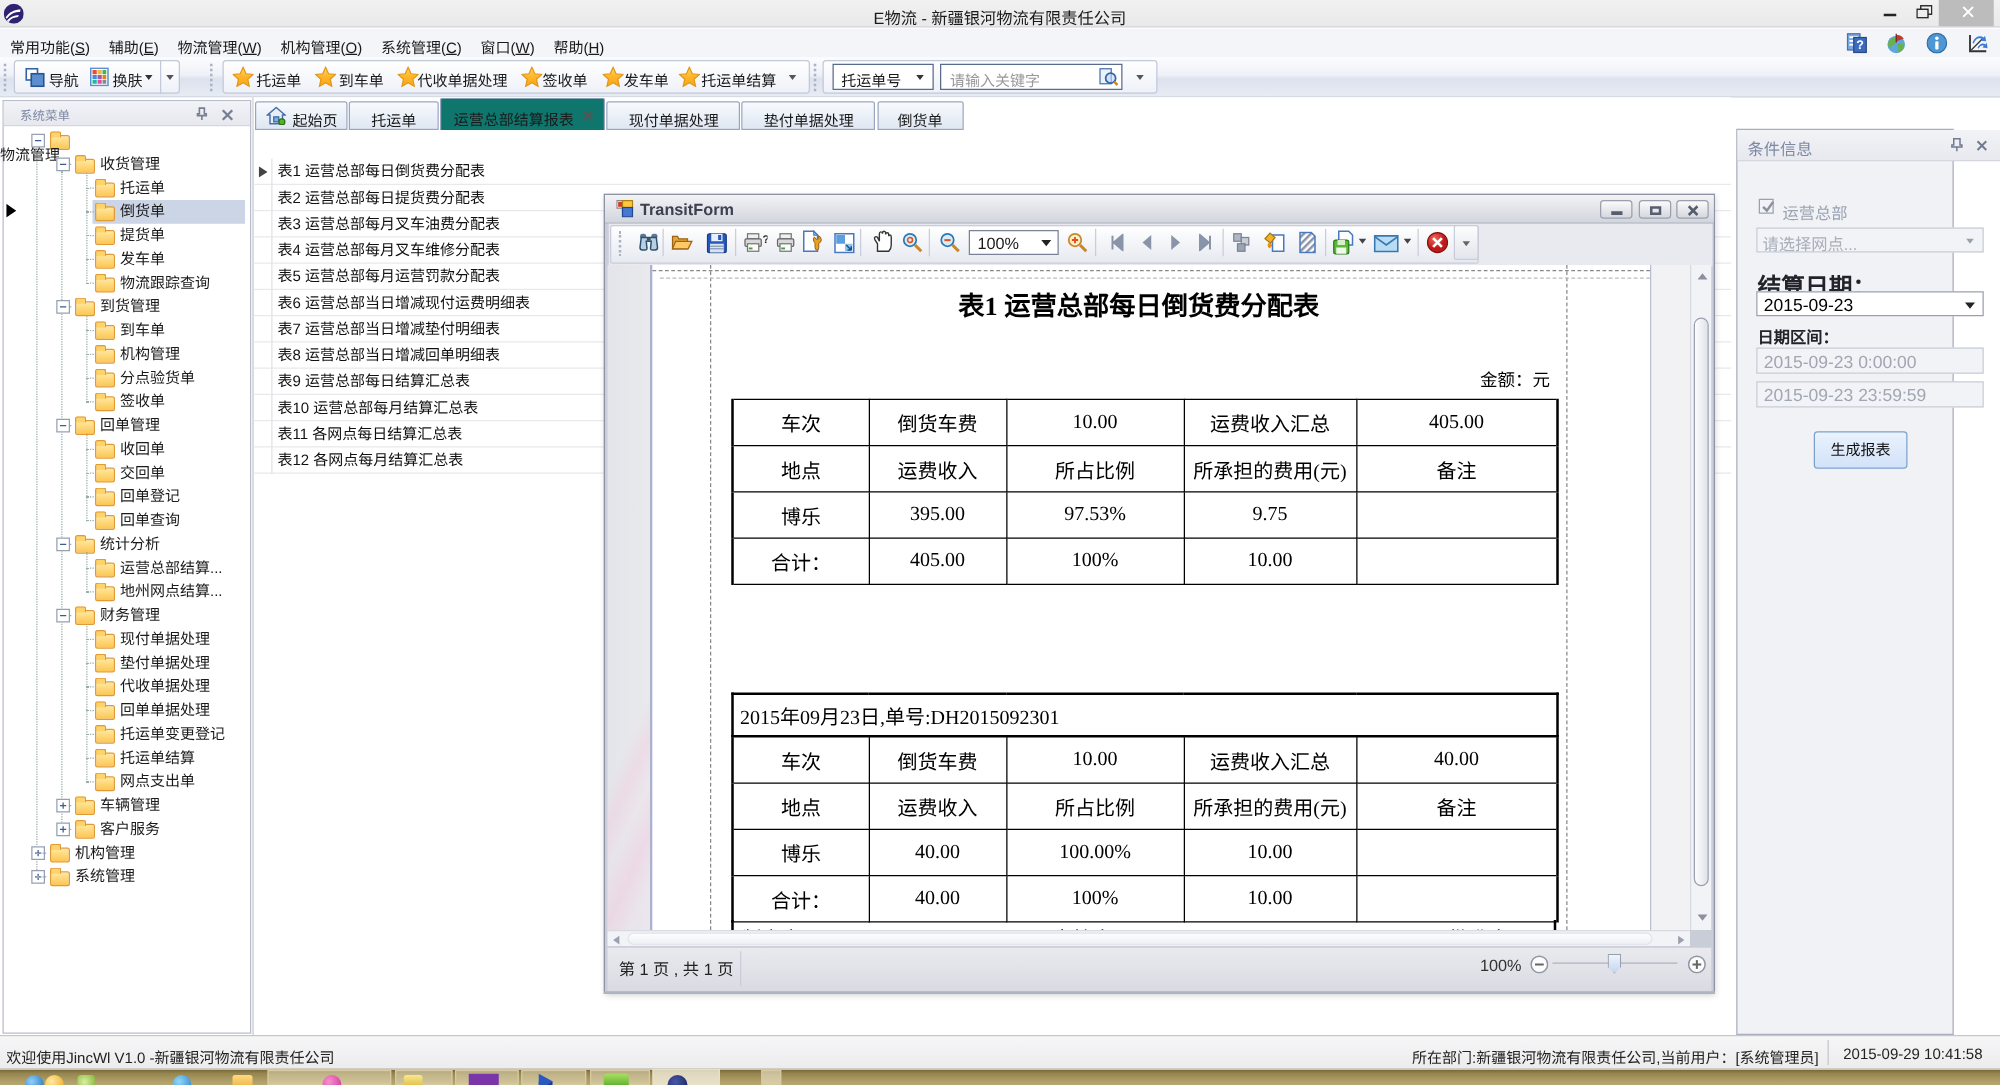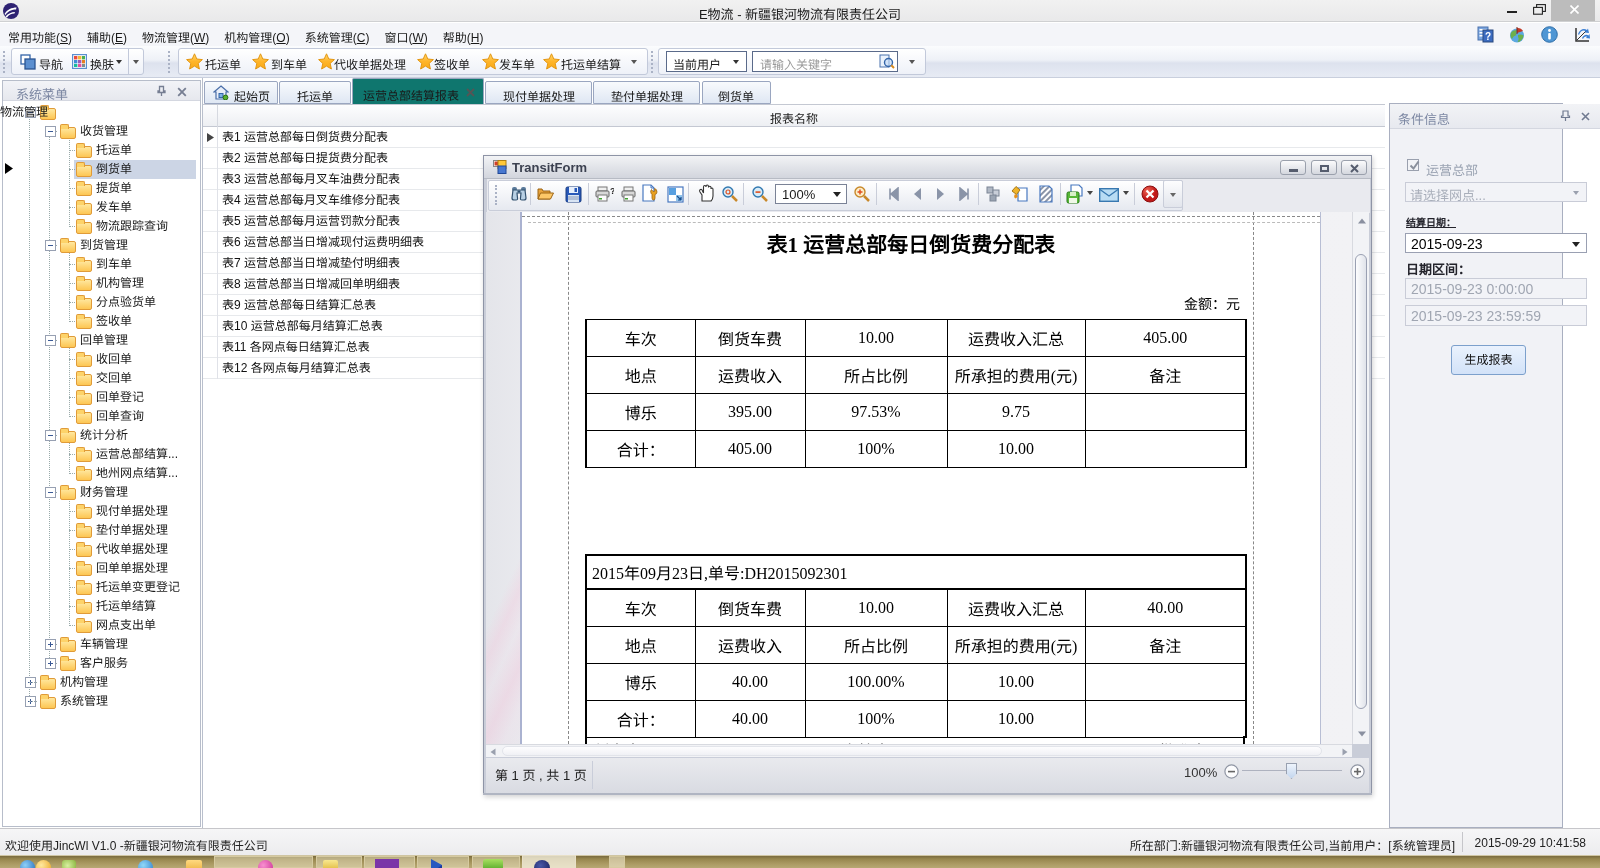--- a/index.html
+++ b/index.html
@@ -126,58 +126,58 @@
     </svg>
   <div class="abs" style="left:499px;top:9px;">发车单</div>
   <svg class="abs" style="left:543px;top:7px" width="17" height="17" viewBox="0 0 17 17">
       <path d="M8.5 0.8 L10.8 6 L16.4 6.6 L12.2 10.4 L13.4 16 L8.5 13.1 L3.6 16 L4.8 10.4 L0.6 6.6 L6.2 6 Z" fill="url(#sg)" stroke="#e39714" stroke-width="1"></path>
     </svg>
   <div class="abs" style="left:561px;top:9px;">托运单结算</div>
   <div class="abs" style="left:631px;top:14px;width:0;height:0;border:3.5px solid transparent;border-top:4px solid #555;"></div>
   <div class="abs" style="left:651px;top:5px;width:3px;height:22px;border-left:2px dotted #aab2c5;"></div>
   <div class="abs" style="left:658px;top:2px;width:268px;height:27px;background:linear-gradient(#ffffff,#eef1f8);border:1px solid #c2c9da;border-radius:3px;"></div>
   <div class="abs" style="left:666px;top:5px;width:81px;height:21px;background:#fff;border:1px solid #5a6a8a;">
-    <div class="abs" style="left:6px;top:3px;">当前用户</div>
+    <div class="abs" style="left:6px;top:3px;">托运单号</div>
     <div class="abs" style="left:66px;top:8px;width:0;height:0;border:3.5px solid transparent;border-top:4px solid #333;"></div>
   </div>
   <div class="abs" style="left:752px;top:5px;width:146px;height:21px;background:#fff;border:1px solid #5a6a8a;">
     <div class="abs" style="left:7px;top:3px;color:#999;">请输入关键字</div>
     <svg class="abs" style="left:126px;top:2px" width="16" height="16" viewBox="0 0 16 16">
       <rect x="1" y="1" width="9" height="12" fill="#eaf2fc" stroke="#4a72ad"></rect>
       <circle cx="9.5" cy="8.5" r="4" fill="rgba(190,215,245,0.6)" stroke="#3465a8" stroke-width="1.4"></circle>
       <path d="M12.3 11.3 L15 14" stroke="#d88a1e" stroke-width="2"></path>
     </svg>
   </div>
   <div class="abs" style="left:909px;top:14px;width:0;height:0;border:3.5px solid transparent;border-top:4px solid #555;"></div>
 </div>
 
 <div class="abs" style="left:0;top:78px;width:203px;height:750px;background:#fff;border-right:1px solid #b9bfcc;">
   <div class="abs" style="left:2px;top:2px;width:199px;height:747px;border:1px solid #b7bdca;"></div>
   <div class="abs" style="left:3px;top:3px;width:197px;height:20px;background:linear-gradient(#f2f3f7,#e6e8ee);border-bottom:1px solid #d4d7e0;">
-    <div class="abs" style="left:13px;top:3px;font-size:13px;color:#7d88a3;">系统菜单</div>
+    <div class="abs" style="left:13px;top:3px;font-size:10px;color:#7d88a3;">系统菜单</div>
     <svg class="abs" style="left:153px;top:4px" width="11" height="12" viewBox="0 0 11 12">
         <path d="M3.5 1.5 L7.5 1.5 L7.5 6 L9 6 L9 7.5 L2 7.5 L2 6 L3.5 6 Z M5.5 7.5 L5.5 11" stroke="#767e92" stroke-width="1.3" fill="none"></path>
       </svg>
     <svg class="abs" style="left:174px;top:6px" width="10" height="10" viewBox="0 0 10 10">
         <path d="M1.2 1.2 L8.8 8.8 M8.8 1.2 L1.2 8.8" stroke="#767e92" stroke-width="1.8"></path>
       </svg>
   </div>
   <div class="abs" id="tree" style="left:0;top:25px;width:202px;height:724px;overflow:hidden;">
 <div class="dotv" style="left:29px;top:14px;height:585px;"></div>
 <div class="dotv" style="left:49px;top:33px;height:528px;"></div>
 <div class="dotv" style="left:69px;top:33px;height:91px;"></div>
 <div class="dotv" style="left:69px;top:147px;height:72px;"></div>
 <div class="dotv" style="left:69px;top:242px;height:72px;"></div>
 <div class="dotv" style="left:69px;top:337px;height:34px;"></div>
 <div class="dotv" style="left:69px;top:394px;height:129px;"></div>
 <div class="ebox" style="left:25px;top:4px;">
         <i></i>
       </div>
 <div class="tree-folder" style="left:40px;top:5px;"></div>
-<div class="trow" style="top:0px;">物流管理</div>
+<div class="trow" style="top:12px;">物流管理</div>
 <div class="doth" style="left:49px;top:28px;width:8px;"></div>
 <div class="ebox" style="left:45px;top:23px;">
         <i></i>
       </div>
 <div class="tree-folder" style="left:60px;top:24px;"></div>
 <div class="trow" style="top:19px;padding-left:80px;">收货管理</div>
 <div class="doth" style="left:69px;top:47px;width:6px;"></div>
 <div class="tree-folder" style="left:76px;top:43px;"></div>
 <div class="trow" style="top:38px;padding-left:96px;">托运单</div>
 <div class="abs" style="left:74px;top:57px;width:122px;height:19px;background:#ccd5e5;"></div>
@@ -326,24 +326,20 @@
       <div class="abs" style="left:17px;top:5px;">现付单据处理</div>
     </div>
     <div class="abs" style="left:390px;top:3px;width:107px;height:23px;background:linear-gradient(#f8fafd,#dfe7f3);border:1px solid #9aa6c0;border-radius:2px 2px 0 0;">
       <div class="abs" style="left:17px;top:5px;">垫付单据处理</div>
     </div>
     <div class="abs" style="left:499px;top:3px;width:69px;height:23px;background:linear-gradient(#f8fafd,#dfe7f3);border:1px solid #9aa6c0;border-radius:2px 2px 0 0;">
       <div class="abs" style="left:15px;top:5px;">倒货单</div>
     </div>
   </div>
 
-  <div class="abs" style="left:0;top:26px;width:1182px;height:23px;background:linear-gradient(#fdfdfe,#edeff3);border-top:1px solid #c4c8d2;border-bottom:1px solid #c4c8d2;">
-    <div class="abs" style="left:0;top:0;width:15px;height:22px;border-right:1px solid #d6d9e0;"></div>
-    <div class="abs" style="left:0;top:4px;width:1182px;text-align:center;color:#222;">报表名称</div>
-  </div>
 
   <div class="abs" style="left:0;top:49px;width:1182px;">
     <div class="lrow" style="top:0px;">表1 运营总部每日倒货费分配表</div>
     <div class="lrow" style="top:21px;">表2 运营总部每日提货费分配表</div>
     <div class="lrow" style="top:42px;">表3 运营总部每月叉车油费分配表</div>
     <div class="lrow" style="top:63px;">表4 运营总部每月叉车维修分配表</div>
     <div class="lrow" style="top:84px;">表5 运营总部每月运营罚款分配表</div>
     <div class="lrow" style="top:105px;">表6 运营总部当日增减现付运费明细表</div>
     <div class="lrow" style="top:126px;">表7 运营总部当日增减垫付明细表</div>
     <div class="lrow" style="top:147px;">表8 运营总部当日增减回单明细表</div>
@@ -371,21 +367,21 @@
   <div class="abs" style="left:17px;top:55px;width:12px;height:12px;background:#f2f3f6;border:1px solid #9aa0ae;">
     <svg class="abs" style="left:1px;top:0px" width="11" height="11" viewBox="0 0 11 11">
         <path d="M1.5 5.5 L4.5 8.5 L9.5 1.5" stroke="#8a909c" stroke-width="2" fill="none"></path>
       </svg>
   </div>
   <div class="abs" style="left:36px;top:56px;color:#9aa3b2;font-size:13px;">运营总部</div>
   <div class="abs" style="left:15px;top:78px;width:182px;height:20px;background:#f2f3f7;border:1px solid #c9ccd7;">
     <div class="abs" style="left:4px;top:2px;color:#a8aeba;font-size:13px;">请选择网点...</div>
     <div class="abs" style="left:167px;top:8px;width:0;height:0;border:3.5px solid transparent;border-top:4px solid #9aa0ae;"></div>
   </div>
-  <div class="abs" style="left:16px;top:110px;font-size:10px;font-weight:bold;color:#23232b;text-decoration:underline;">结算日期：</div>
+  <div class="abs" style="left:16px;top:110px;font-size:19px;font-weight:bold;color:#23232b;">结算日期：</div>
   <div class="abs" style="left:15px;top:129px;width:182px;height:20px;background:#fff;border:1px solid #9aa0b2;">
     <div class="abs" style="left:5px;top:2px;color:#000;font-size:14px;">2015-09-23</div>
     <div class="abs" style="left:166px;top:8px;width:0;height:0;border:4px solid transparent;border-top:5px solid #222;"></div>
   </div>
   <div class="abs" style="left:16px;top:155px;font-size:13px;font-weight:bold;color:#23232b;">日期区间：</div>
   <div class="abs" style="left:15px;top:174px;width:182px;height:21px;background:#f2f3f7;border:1px solid #c9ccd7;">
     <div class="abs" style="left:5px;top:2px;color:#a0a6b2;font-size:14px;">2015-09-23 0:00:00</div>
   </div>
   <div class="abs" style="left:15px;top:201px;width:182px;height:21px;background:#f2f3f7;border:1px solid #c9ccd7;">
     <div class="abs" style="left:5px;top:2px;color:#a0a6b2;font-size:14px;">2015-09-23 23:59:59</div>

